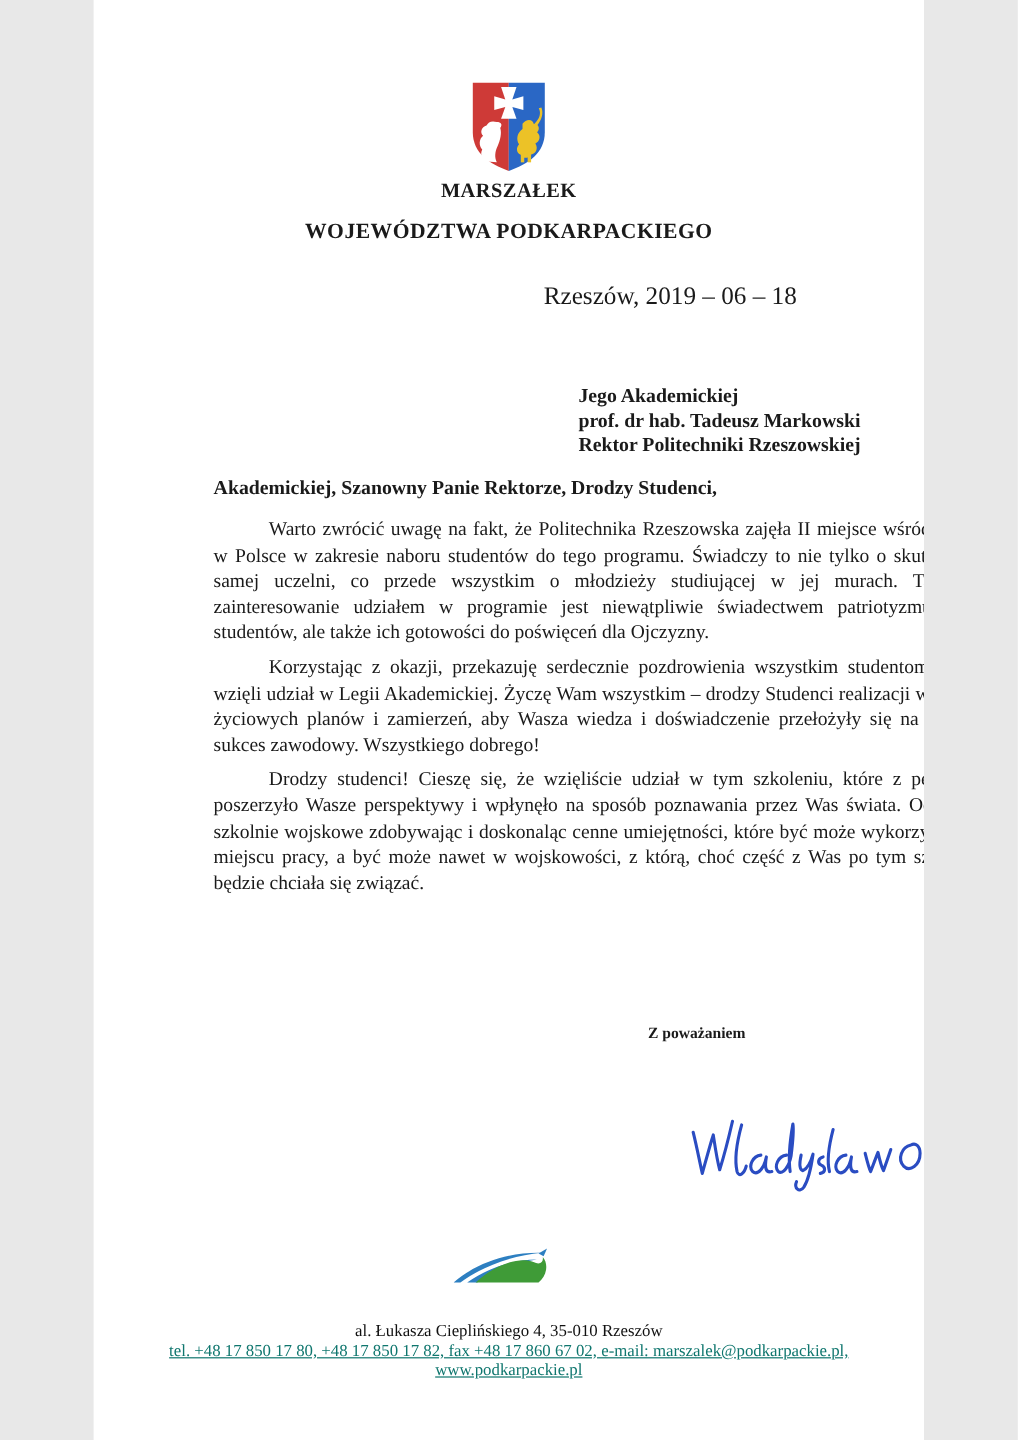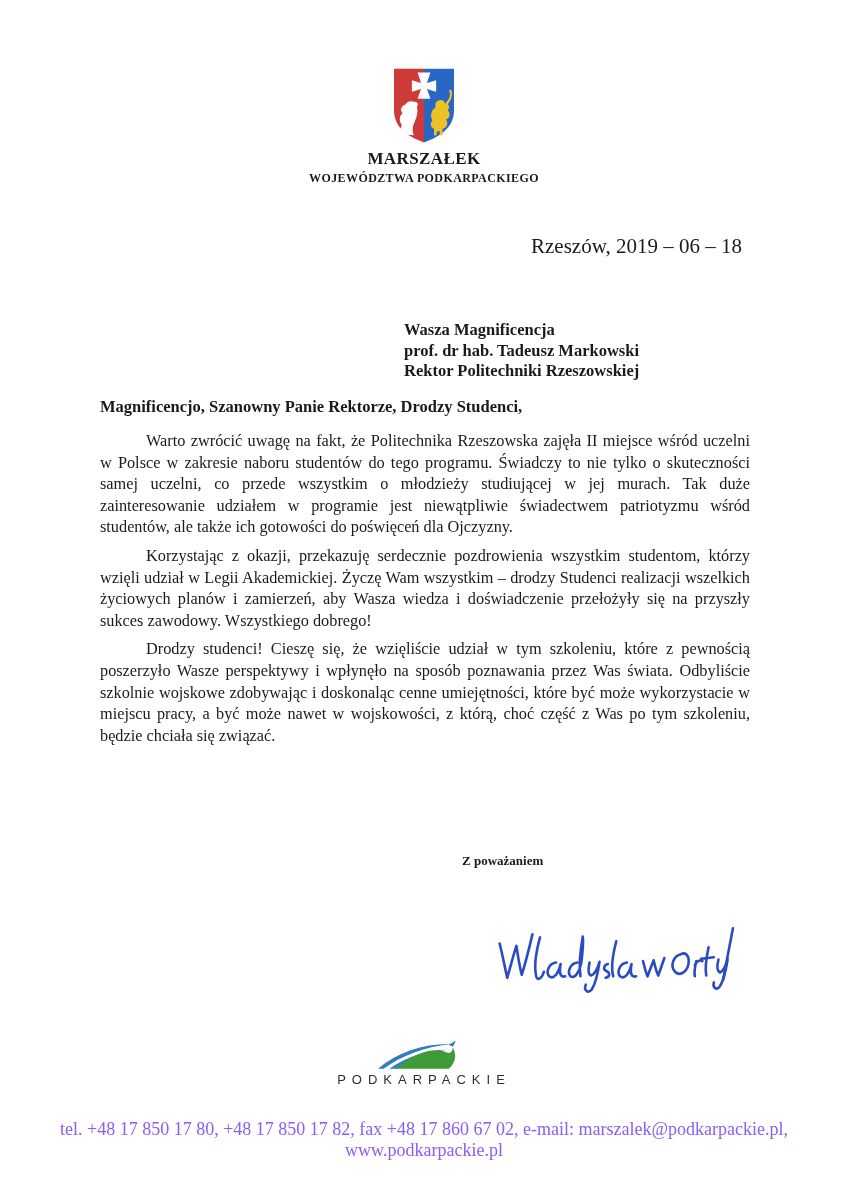--- a/index.html
+++ b/index.html
@@ -1,49 +1,49 @@
 <!DOCTYPE html>
 <html lang="pl"><head>
 <meta charset="utf-8">
 <style>
   html,body{margin:0;padding:0;background:#e8e8e8;}
   .page{
     position:relative;
-    width:848px;height:1200px;
+    width:692px;height:1200px;
     margin:0 auto;
     background:#ffffff;
     font-family:"Liberation Serif", serif;
     color:#1a1a1a;
     overflow:hidden;
   }
   .centered{position:absolute;left:0;width:100%;text-align:center;}
   .crest{position:absolute;left:50%;margin-left:-36px;top:66px;}
   .hdr1{top:149px;font-weight:bold;font-size:17px;letter-spacing:.4px;}
-  .hdr2{top:171px;font-weight:bold;font-size:12px;letter-spacing:.4px;}
+  .hdr2{top:182px;font-weight:bold;font-size:18px;letter-spacing:.4px;}
   .hdr-name{top:193px;font-weight:bold;font-size:16px;}
   .dateline{position:absolute;top:234px;right:106px;font-size:21px;}
   .recipient{position:absolute;left:404px;top:320px;font-weight:bold;font-size:16.5px;line-height:20.5px;}
   .body{position:absolute;left:100px;top:397px;width:650px;}
   .salutation{font-weight:bold;font-size:16.5px;margin:0 0 13px 0;}
   .body p{
     margin:0 0 7px 0;
     font-size:16.3px;line-height:21.6px;
     text-align:justify;text-indent:46px;
   }
   .closing{position:absolute;left:462px;top:853px;font-weight:bold;font-size:13px;}
   .signature{position:absolute;left:492px;top:916px;width:244px;height:84px;}
   .logo{top:1040px;}
   .logo svg{display:inline-block;}
   .logo-label{
     top:1072px;
     font-family:"Liberation Sans", sans-serif;
     font-size:13px;letter-spacing:6px;color:#2e2e2e;font-weight:500;
   }
   .footer-line1{top:1102px;font-size:14px;color:#111;}
-  .footer-line2{top:1119px;font-size:18px;color:#8b5cf6;}
+  .footer-line2{top:1119px;font-size:14px;color:#0f766e;text-decoration:underline;}
 </style>
 </head>
 <body>
 
 <div class="page">
 
   <svg class="crest" width="72" height="80" viewBox="0 0 100 112" aria-hidden="true">
     <path d="M50 4 L8 4 L8 62 C8 86 27 99 50 107 Z" fill="#ce3a37"></path>
     <path d="M50 4 L92 4 L92 62 C92 86 73 99 50 107 Z" fill="#2a67c5"></path>
     <g fill="#ffffff">
@@ -64,27 +64,27 @@
       <rect x="72" y="87" width="4" height="10"></rect>
     </g>
   </svg>
 
   <div class="centered hdr1">MARSZAŁEK</div>
   <div class="centered hdr2">WOJEWÓDZTWA PODKARPACKIEGO</div>
 
   <div class="dateline">Rzeszów, 2019 – 06 – 18</div>
 
   <div class="recipient">
-    <div>Wasza Magnificencja</div>
+    <div>Jego Akademickiej</div>
     <div>prof. dr hab. Tadeusz Markowski</div>
     <div>Rektor Politechniki Rzeszowskiej</div>
   </div>
 
   <div class="body">
-    <div class="salutation">Magnificencjo, Szanowny Panie Rektorze, Drodzy Studenci,</div>
+    <div class="salutation">Akademickiej, Szanowny Panie Rektorze, Drodzy Studenci,</div>
     <p>Warto zwrócić uwagę na fakt, że Politechnika Rzeszowska zajęła II miejsce wśród uczelni w Polsce w zakresie naboru studentów do tego programu. Świadczy to nie tylko o skuteczności samej uczelni, co przede wszystkim o młodzieży studiującej w jej murach. Tak duże zainteresowanie udziałem w programie jest niewątpliwie świadectwem patriotyzmu wśród studentów, ale także ich gotowości do poświęceń dla Ojczyzny.</p>
     <p>Korzystając z okazji, przekazuję serdecznie pozdrowienia wszystkim studentom, którzy wzięli udział w Legii Akademickiej. Życzę Wam wszystkim – drodzy Studenci realizacji wszelkich życiowych planów i zamierzeń, aby Wasza wiedza i doświadczenie przełożyły się na przyszły sukces zawodowy. Wszystkiego dobrego!</p>
     <p>Drodzy studenci! Cieszę się, że wzięliście udział w tym szkoleniu, które z pewnością poszerzyło Wasze perspektywy i wpłynęło na sposób poznawania przez Was świata. Odbyliście szkolnie wojskowe zdobywając i doskonaląc cenne umiejętności, które być może wykorzystacie w miejscu pracy, a być może nawet w wojskowości, z którą, choć część z Was po tym szkoleniu, będzie chciała się związać.</p>
   </div>
 
   <div class="closing">Z poważaniem</div>
 
   <svg class="signature" viewBox="0 0 320 110" aria-label="Władysław Ortyl">
     <g fill="none" stroke="#2a4cc2" stroke-width="3.4" stroke-linecap="round" stroke-linejoin="round">
       <path d="M10 36 C14 52 17 68 20 81 C25 63 29 48 32 39 C34 52 36 66 39 77 C45 58 50 37 53 24"></path>
@@ -107,17 +107,17 @@
   <div class="centered logo">
     <svg width="92" height="32" viewBox="0 0 130 44" aria-hidden="true">
       <g fill="#2d7fc1">
         <path d="M0 40 C28 16 66 4 104 5 C68 8 32 22 8 40 Z"></path>
         <path d="M16 40 C40 23 70 13 98 13 C74 16 46 27 28 40 Z"></path>
         <path d="M100 6 L110 0 L106 9 Z"></path>
       </g>
       <path fill="#3f9b37" d="M26 40 C52 16 80 10 94 16 C102 20 106 16 105 10 C112 18 110 32 100 40 Z"></path>
     </svg>
   </div>
-  <div class="centered logo-label">PODKARPACKIE</div>
 
+  <div class="centered footer-line1">al. Łukasza Cieplińskiego 4, 35-010 Rzeszów</div>
   <div class="centered footer-line2">tel. +48 17 850 17 80, +48 17 850 17 82, fax +48 17 860 67 02, e-mail: marszalek@podkarpackie.pl, www.podkarpackie.pl</div>
 
 </div>
 
 </body></html>

